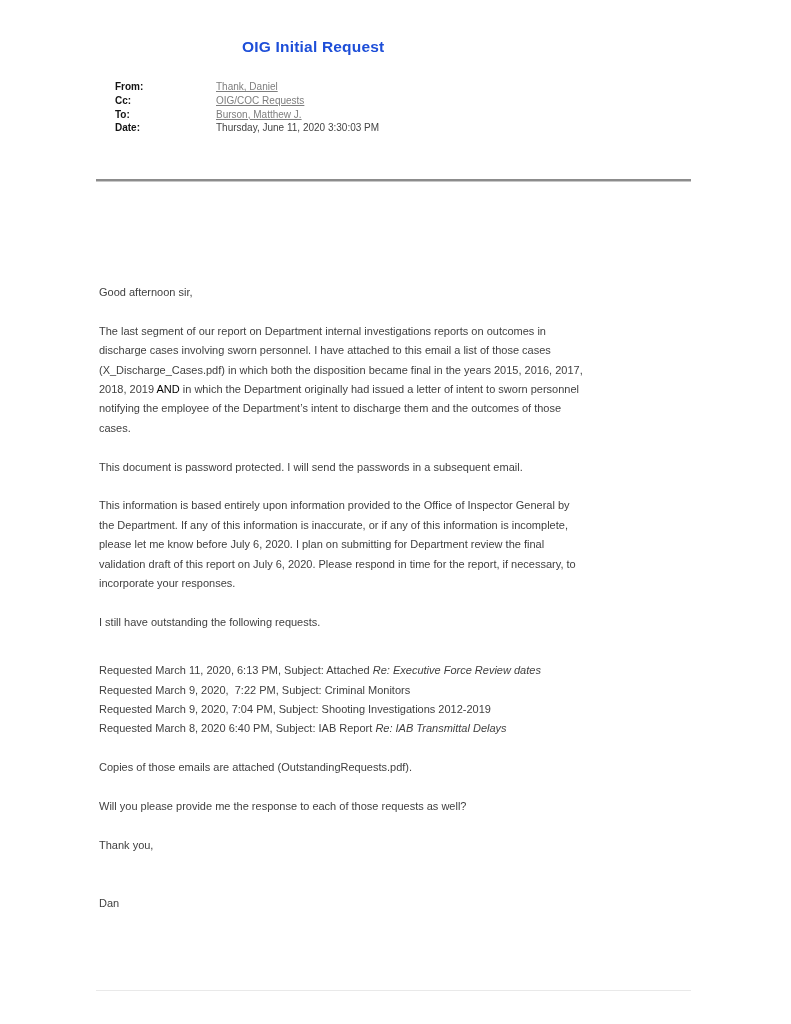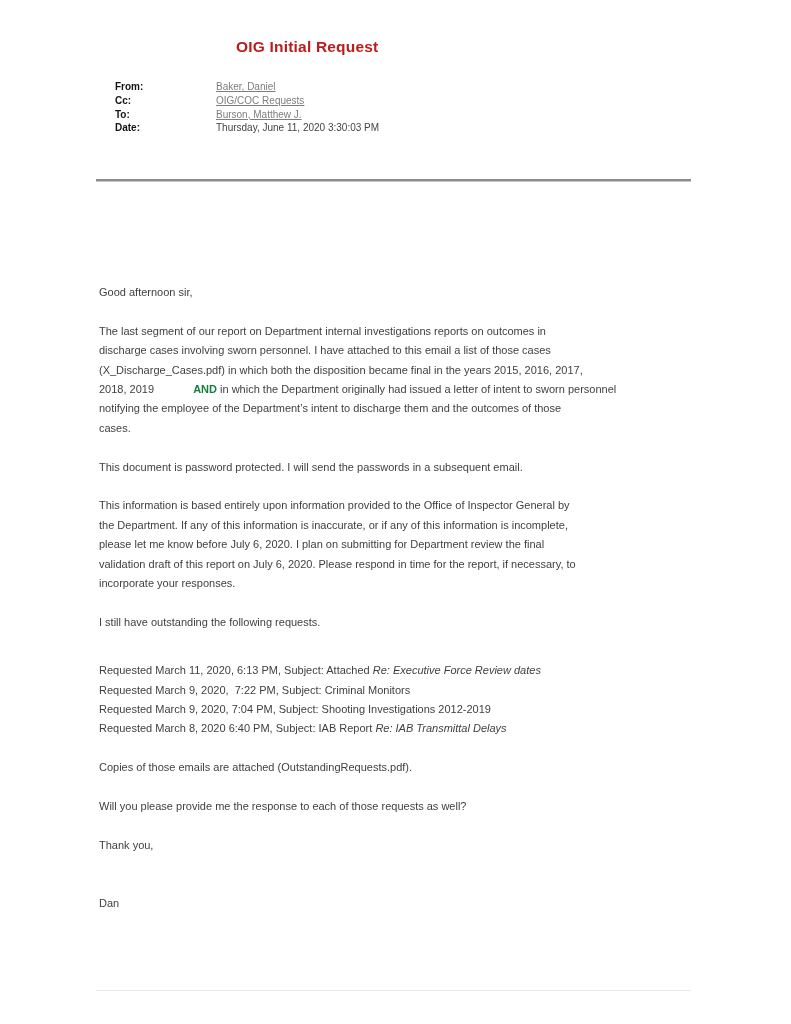--- a/index.html
+++ b/index.html
@@ -4,22 +4,22 @@
 <style>
   html,body{margin:0;padding:0;background:#ffffff;}
   .page{
     position:relative;
     width:791px;height:1024px;
     background:#ffffff;
     font-family:"Liberation Sans", sans-serif;
     overflow:hidden;
   }
   .title{
-    position:absolute;left:236px;top:38px;
-    font-size:15.5px;font-weight:bold;color:#b91c1c;
+    position:absolute;left:242px;top:38px;
+    font-size:15.5px;font-weight:bold;color:#1d4ed8;
     letter-spacing:0.2px;
   }
   .headers{
     position:absolute;left:104px;top:80px;
     font-size:10px;line-height:13.8px;color:#434343;
   }
   .hrow{display:flex;align-items:flex-start;padding-left:11px;}
   .hlabel{
     flex:0 0 101px;width:101px;
     font-weight:bold;color:#141414;
@@ -37,39 +37,39 @@
     background:linear-gradient(#8c8c8c 0%, #8c8c8c 55%, #c8c8c8 55%, #c8c8c8 100%);
   }
   .emailbody{
     position:absolute;left:99px;top:283px;
     width:645px;
     font-size:11px;line-height:19.4px;
     color:#3f3f3f;
     white-space:pre-wrap;
   }
   .para{margin:0;}
-  .para span.b{font-weight:bold;color:#15803d;margin-left:36px;}
+  .para span.b{font-weight:normal;color:#000000;}
   .para span.i{font-style:italic;}
   .footer-line{
     position:absolute;left:96px;top:990px;
     width:595px;height:1px;background:#e9e9e9;
   }
 </style>
 </head>
 <body>
 
 <div class="page">
 
   <div class="title">OIG Initial Request</div>
 
   <div class="headers">
       <div class="hrow">
         <span class="hlabel">From:</span>
         <span class="hval">
-          <span class="hlink">Baker, Daniel</span>
+          <span class="hlink">Thank, Daniel</span>
         </span>
       </div>
       <div class="hrow">
         <span class="hlabel">Cc:</span>
         <span class="hval">
           <span class="hlink">OIG/COC Requests</span>
         </span>
       </div>
       <div class="hrow">
         <span class="hlabel">To:</span>

